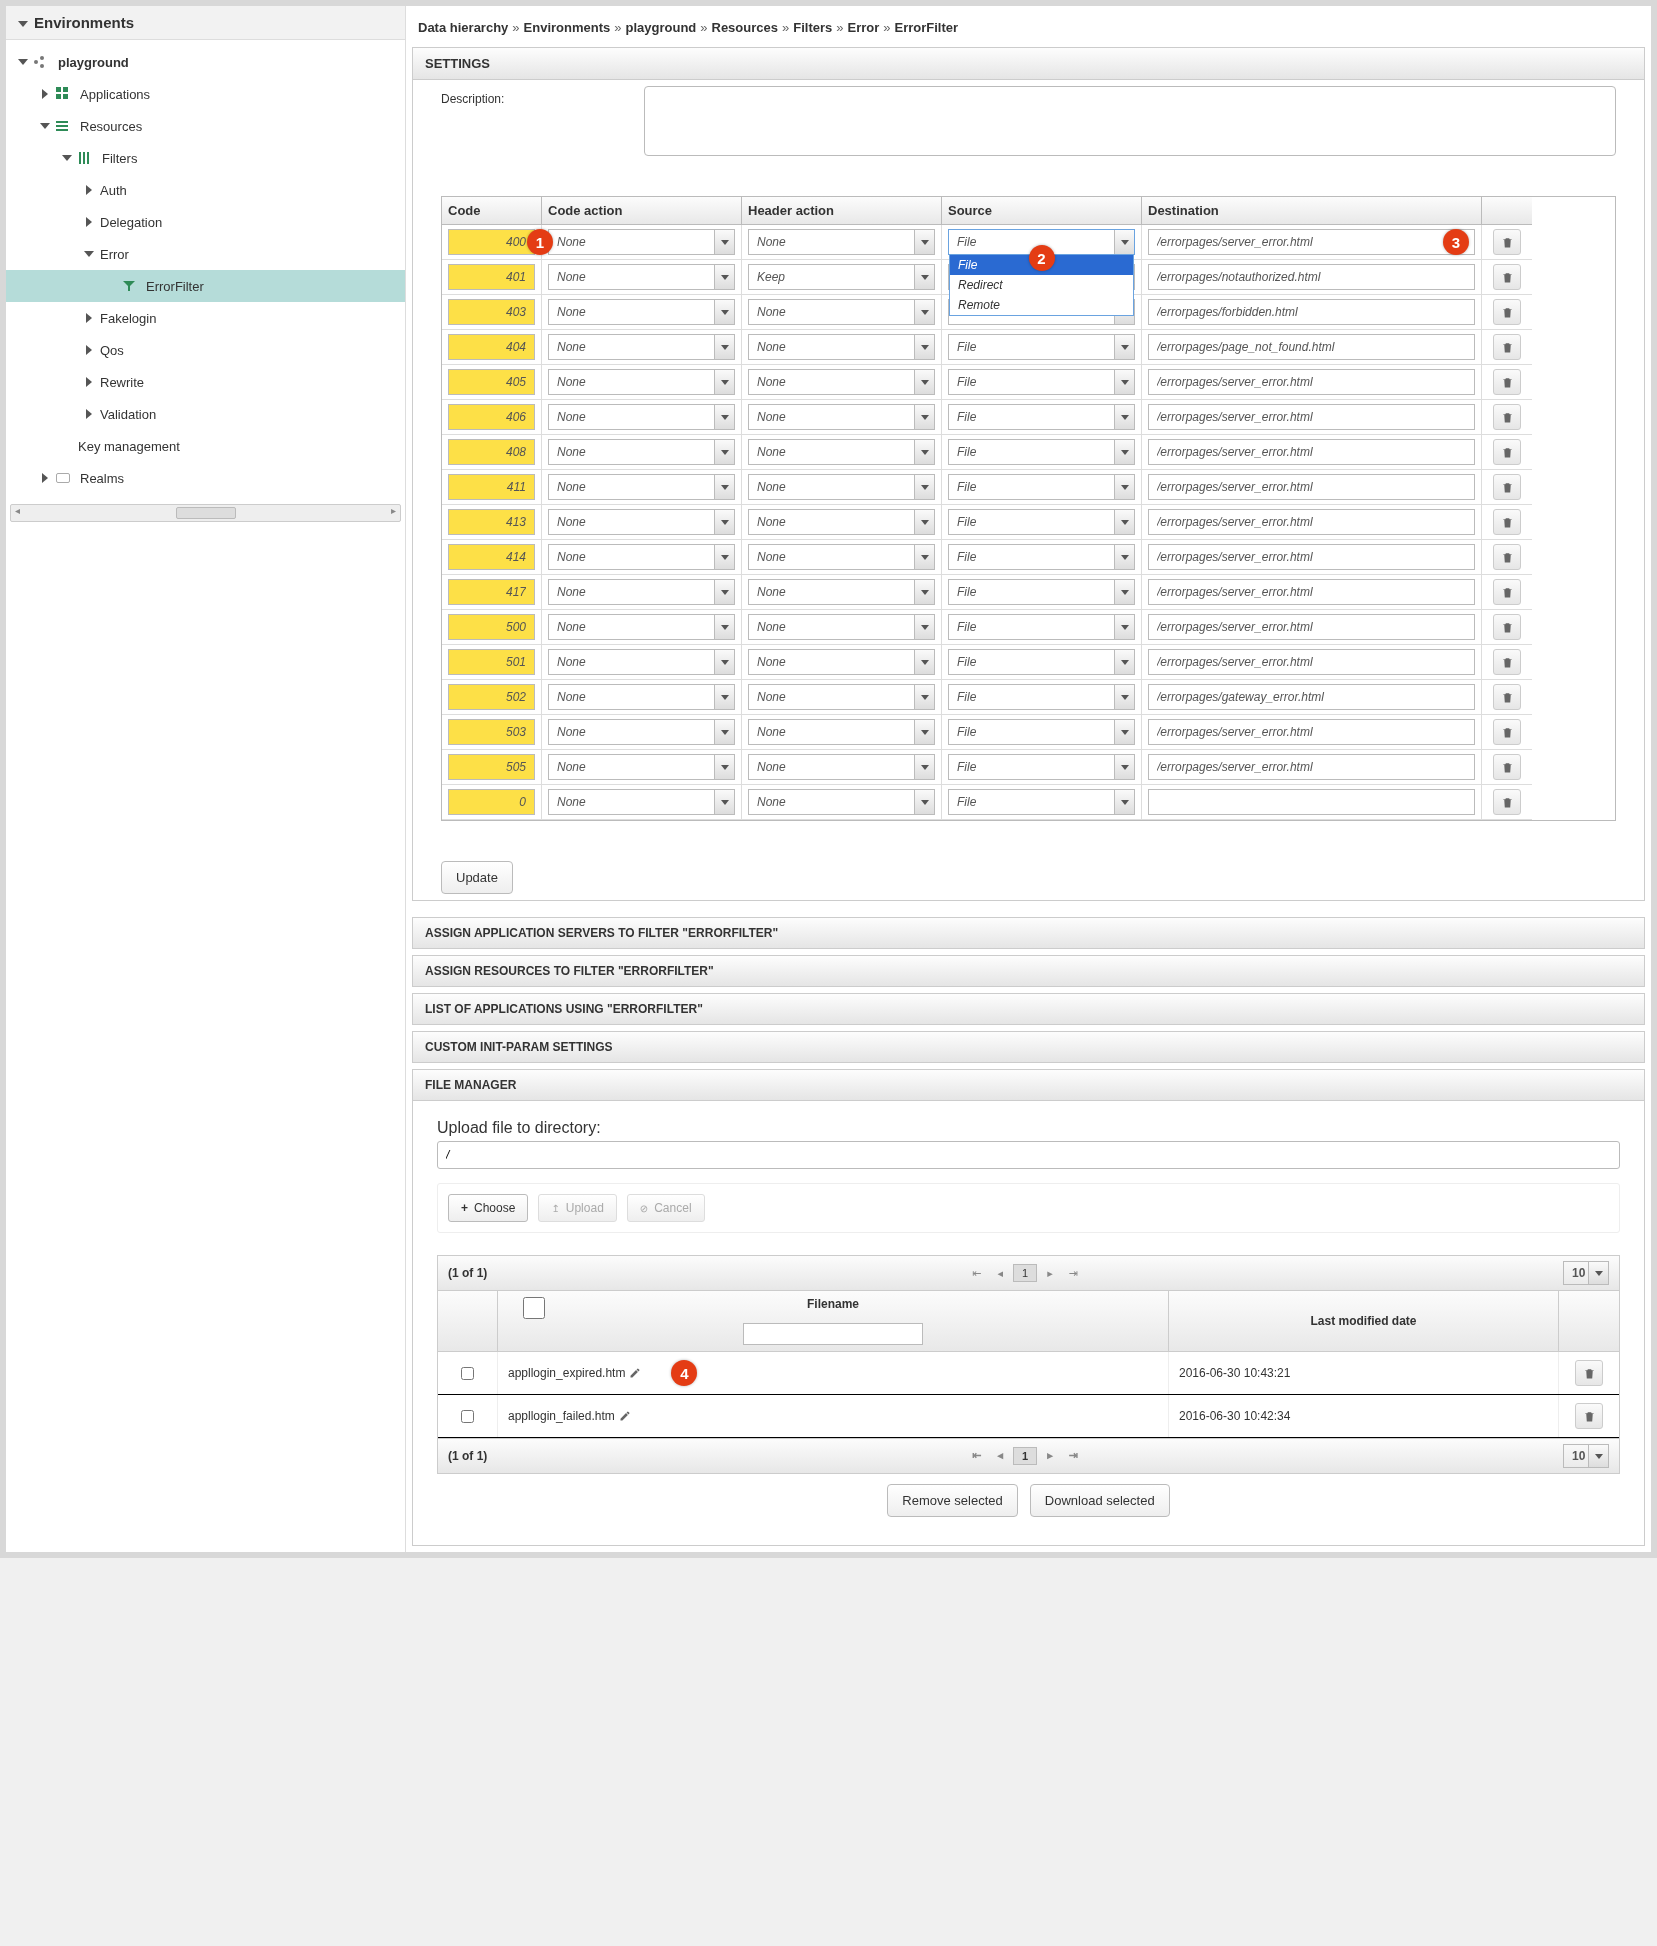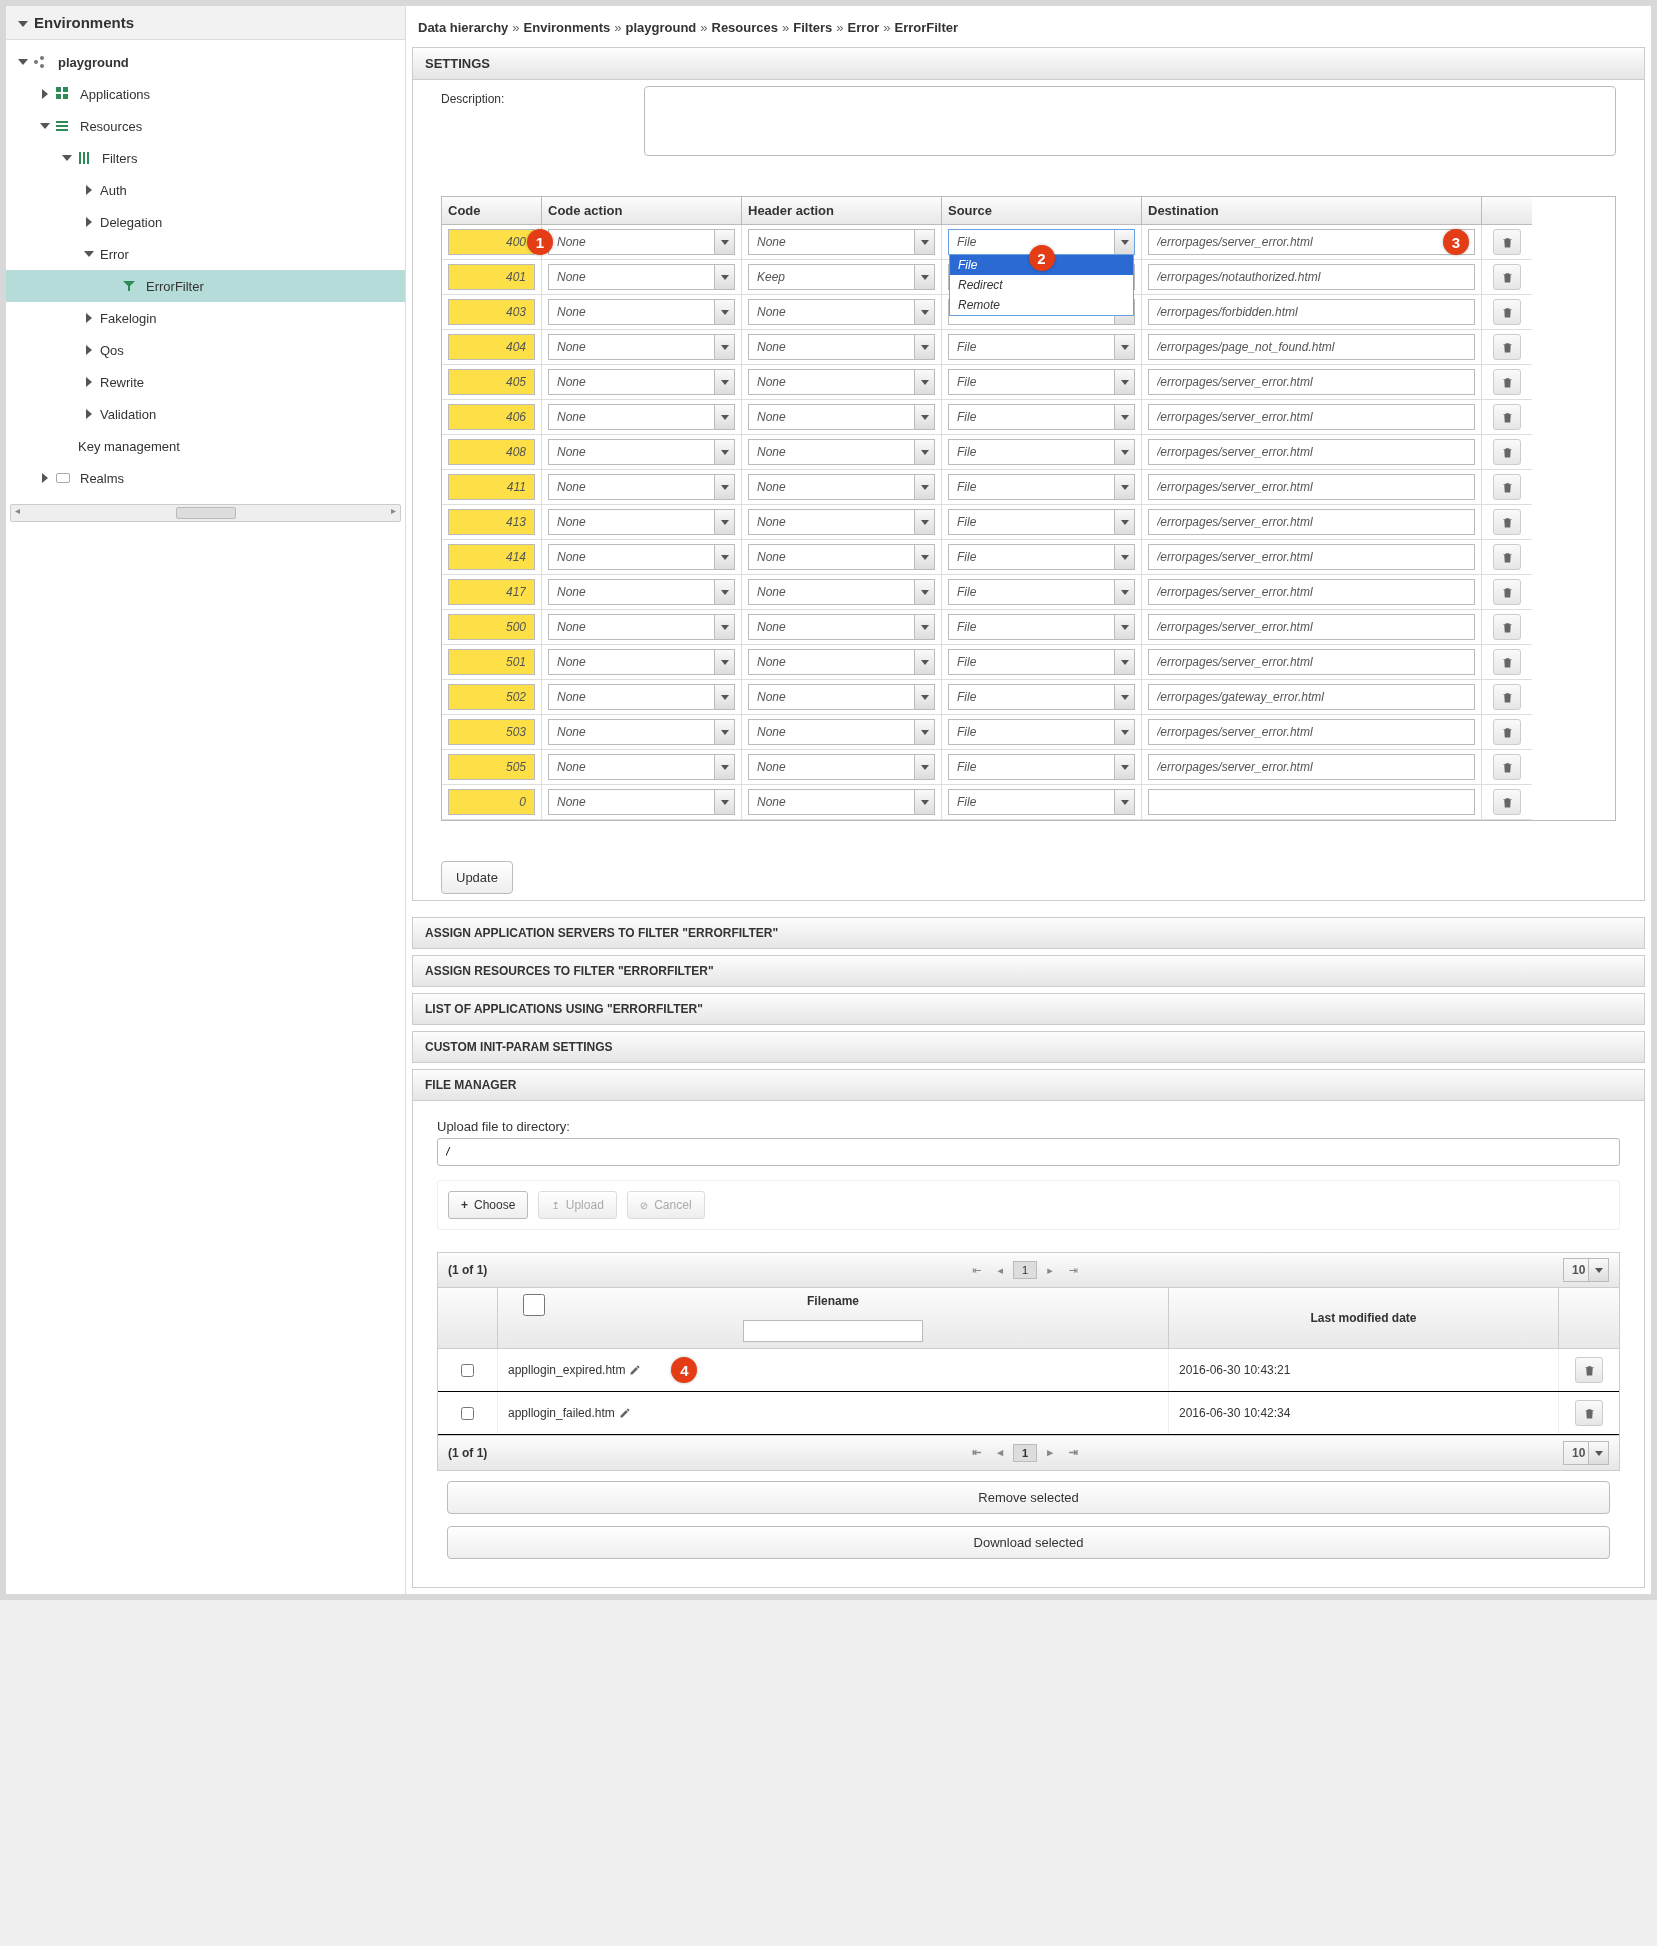--- a/index.html
+++ b/index.html
@@ -58,21 +58,21 @@
 .del-btn { width:28px; height:26px; border:1px solid #ccc; background:linear-gradient(#fafafa,#e6e6e6); border-radius:3px; display:flex; align-items:center; justify-content:center; cursor:pointer; }
 .del-btn svg { width:13px; height:13px; }
 
 .badge { position:absolute; width:26px; height:26px; border-radius:50%; background:#e43c14; color:#fff; font-weight:bold; font-size:15px; display:flex; align-items:center; justify-content:center; z-index:50; box-shadow:0 0 3px rgba(0,0,0,0.3); }
 
 .btn { display:inline-block; padding:8px 14px; border:1px solid #bbb; background:linear-gradient(#fff,#eee); border-radius:4px; cursor:pointer; font-size:13px; }
 
 .accordion { border:1px solid #ccc; background:linear-gradient(#fdfdfd,#e5e5e5); padding:8px 12px; font-weight:bold; font-size:12px; margin-top:6px; cursor:pointer; }
 
 .fm-body { border:1px solid #ccc; border-top:none; padding:18px 24px; }
-.upload-label { font-size:13px; margin-bottom:4px; }
+.upload-label { font-size:16px; margin-bottom:4px; }
 .path-input { width:100%; height:28px; border:1px solid #bbb; border-radius:3px; padding:2px 8px; font-style:italic; font-size:12px; margin-bottom:14px; }
 .upload-btns { display:flex; gap:10px; border:1px solid #eee; padding:10px; border-radius:3px; margin-bottom:22px; }
 .ubtn { padding:6px 12px; border:1px solid #bbb; background:linear-gradient(#fff,#eee); border-radius:3px; cursor:pointer; font-size:12px; display:flex; align-items:center; gap:6px; }
 .ubtn.disabled { color:#aaa; border-color:#ddd; }
 
 .ft { border:1px solid #ccc; }
 .ft-bar { display:flex; align-items:center; background:linear-gradient(#fcfcfc,#e7e7e7); border-bottom:1px solid #ccc; padding:5px 10px; font-weight:bold; }
 .ft-bar .pager { flex:1; display:flex; justify-content:center; gap:4px; align-items:center; font-weight:normal; }
 .pager span { padding:2px 6px; color:#888; font-size:11px; }
 .pager .cur { border:1px solid #bbb; background:#ddd; color:#333; padding:2px 8px; }
@@ -80,21 +80,21 @@
 .ft-head { display:grid; grid-template-columns:60px 1fr 390px 60px; background:linear-gradient(#fcfcfc,#e8e8e8); border-bottom:1px solid #ccc; }
 .ft-head > div { padding:6px; text-align:center; border-right:1px solid #ccc; }
 .ft-head > div:last-child { border-right:none; }
 .ft-head input { width:180px; height:22px; border:1px solid #bbb; }
 .ft-row { display:grid; grid-template-columns:60px 1fr 390px 60px; border-bottom:1px solid #000000; }
 .ft-row > div { padding:8px 10px; border-right:1px solid #eee; display:flex; align-items:center; }
 .ft-row > div:last-child { border-right:none; justify-content:center; }
 .ft-row > div:first-child { justify-content:center; }
 .pencil { display:inline-block; width:12px; height:12px; margin-left:4px; }
 .ft-foot { display:flex; align-items:center; background:linear-gradient(#fcfcfc,#e7e7e7); border-top:1px solid #ccc; padding:5px 10px; font-weight:bold; }
-.ft-actions { text-align:center; padding:10px; display:flex; justify-content:center; gap:12px;flex-direction:column; }
+.ft-actions { text-align:center; padding:10px; display:flex; justify-content:center; gap:12px; }
 
 .cell-wrap { position:relative; width:100%; }
 </style>
 </head>
 <body>
 
 <div class="app">
 
   <div class="sidebar">
     <div class="side-header">

